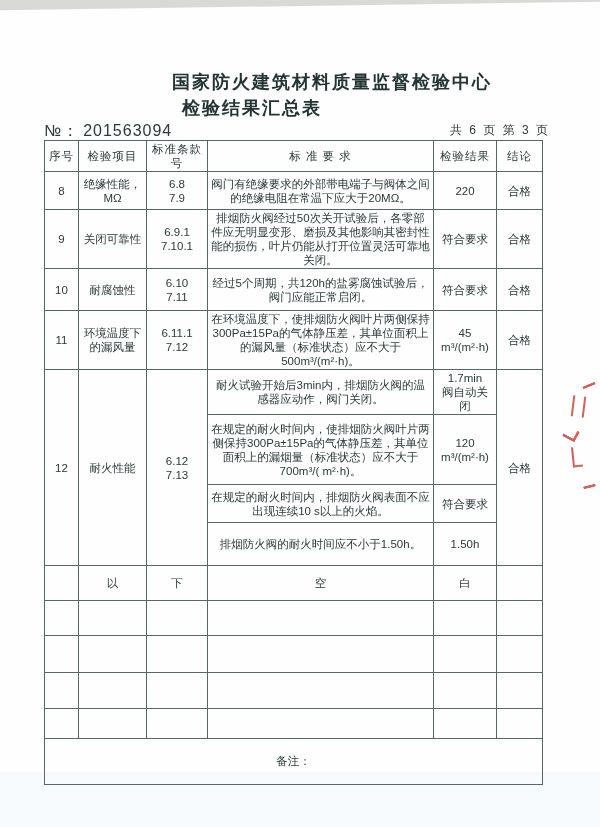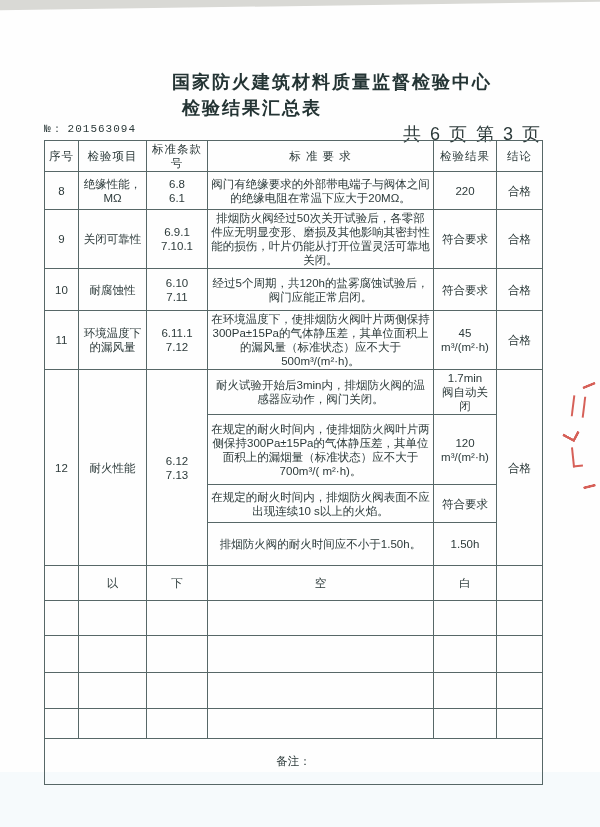--- a/index.html
+++ b/index.html
@@ -21,25 +21,25 @@
   }
   .org-title{
     position:absolute;left:0;top:70px;width:600px;
     text-align:center;font-size:18px;font-weight:bold;letter-spacing:2px;color:#243434;margin-left:32px;
   }
   .doc-title{
     position:absolute;left:0;top:96px;width:504px;
     text-align:center;font-size:18px;font-weight:bold;letter-spacing:2px;color:#243434;
   }
   .doc-no{
-    position:absolute;left:44px;top:121px;font-size:11px;letter-spacing:1px;font-family:Liberation Mono, monospace;
+    position:absolute;left:44px;top:121px;font-size:16px;letter-spacing:1px;
   }
   .doc-no span{margin-right:4px;}
   .page-info{
-    position:absolute;right:58px;top:122px;font-size:18px;letter-spacing:2px;
+    position:absolute;right:50px;top:122px;font-size:12px;letter-spacing:2px;
   }
   table.result{
     position:absolute;left:44px;top:140px;width:498px;
     border-collapse:collapse;table-layout:fixed;
   }
   table.result td,table.result th{
     border:1px solid #576767;
     font-size:11.5px;font-weight:normal;color:#2c3a3a;
     padding:1px 3px;vertical-align:middle;text-align:center;
     line-height:14px;overflow:hidden;
@@ -90,21 +90,21 @@
       <th class="hdr">标 准 要 求</th>
       <th class="hdr">检验结果</th>
       <th class="hdr">结论</th>
     </tr>
 
     <tr style="height:38px">
       <td>8</td>
       <td class="pre item-left">绝缘性能，
 MΩ</td>
       <td class="pre">6.8
-6.1</td>
+7.9</td>
       <td class="req">阀门有绝缘要求的外部带电端子与阀体之间的绝缘电阻在常温下应大于20MΩ。</td>
       <td>220</td>
       <td>合格</td>
     </tr>
 
     <tr style="height:57px">
       <td>9</td>
       <td class="pre">关闭可靠性</td>
       <td class="pre">6.9.1
 7.10.1</td>

